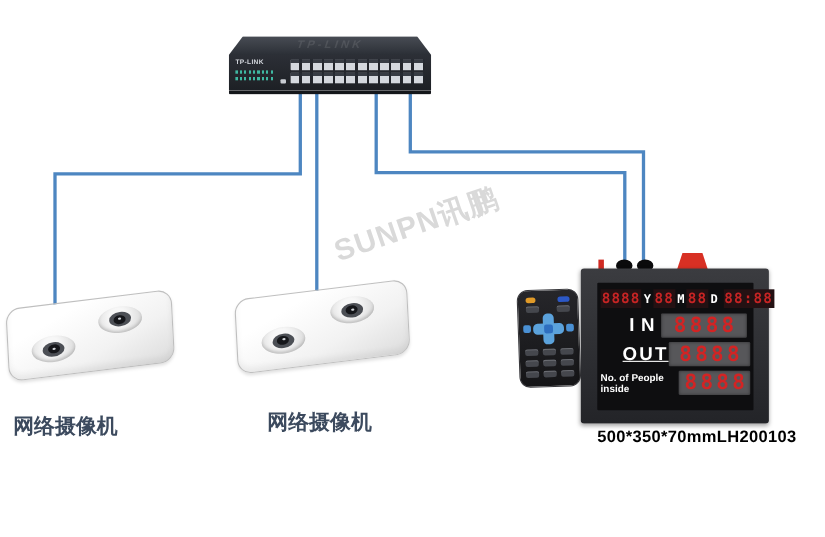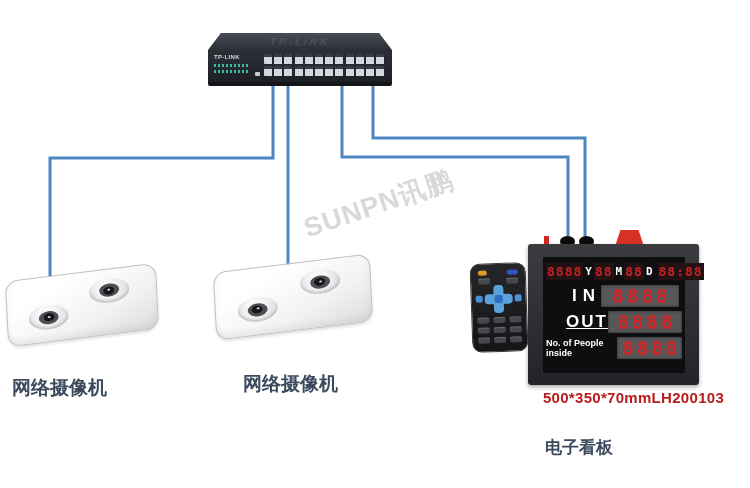--- a/index.html
+++ b/index.html
@@ -92,21 +92,21 @@
   .brow{display:flex;align-items:center;justify-content:flex-start;margin-top:4px;height:22px;}
   .brow-label{color:#ffffff;font-weight:bold;}
   .lbl-in{font-size:17px;letter-spacing:6px;margin-left:27px;}
   .lbl-out{font-size:17px;letter-spacing:2px;margin-left:21px;text-decoration:underline;}
   .lbl-people{font-size:9px;margin-left:1px;}
   .seg-panel{width:78px;height:22px;background:#57575a;border-radius:1px;margin-right:1px;
     display:flex;align-items:center;justify-content:center;
     color:#d22424;font-weight:bold;font-size:19px;letter-spacing:3px;
     box-shadow:inset 0 0 3px rgba(0,0,0,.5);text-indent:3px;}
   .dim-text{position:absolute;left:528px;top:389px;width:211px;z-index:2;text-align:center;
-    font-size:15px;font-weight:bold;color:#b91c1c;letter-spacing:.3px;}
+    font-size:15px;font-weight:bold;color:#000000;letter-spacing:.3px;}
 </style>
 </head>
 <body>
 
 <div id="stage">
 
   <div class="watermark">SUNPN讯鹏</div>
 
   <svg class="cables" width="750" height="488" viewBox="0 0 750 488">
     <polyline points="273,84 273,158 50,158 50,295" fill="none" stroke="#4d86c1" stroke-width="3"></polyline>
@@ -216,15 +216,14 @@
         <span class="brow-label lbl-out">OUT</span>
         <span class="seg-panel mono">8888</span>
       </div>
       <div class="brow">
         <span class="brow-label lbl-people">No. of People inside</span>
         <span class="seg-panel mono">8888</span>
       </div>
     </div>
   </div>
   <div class="dim-text">500*350*70mmLH200103</div>
-  <div class="device-label board-caption" style="left:545px;top:436px;">电子看板</div>
 
 </div>
 
 </body></html>

